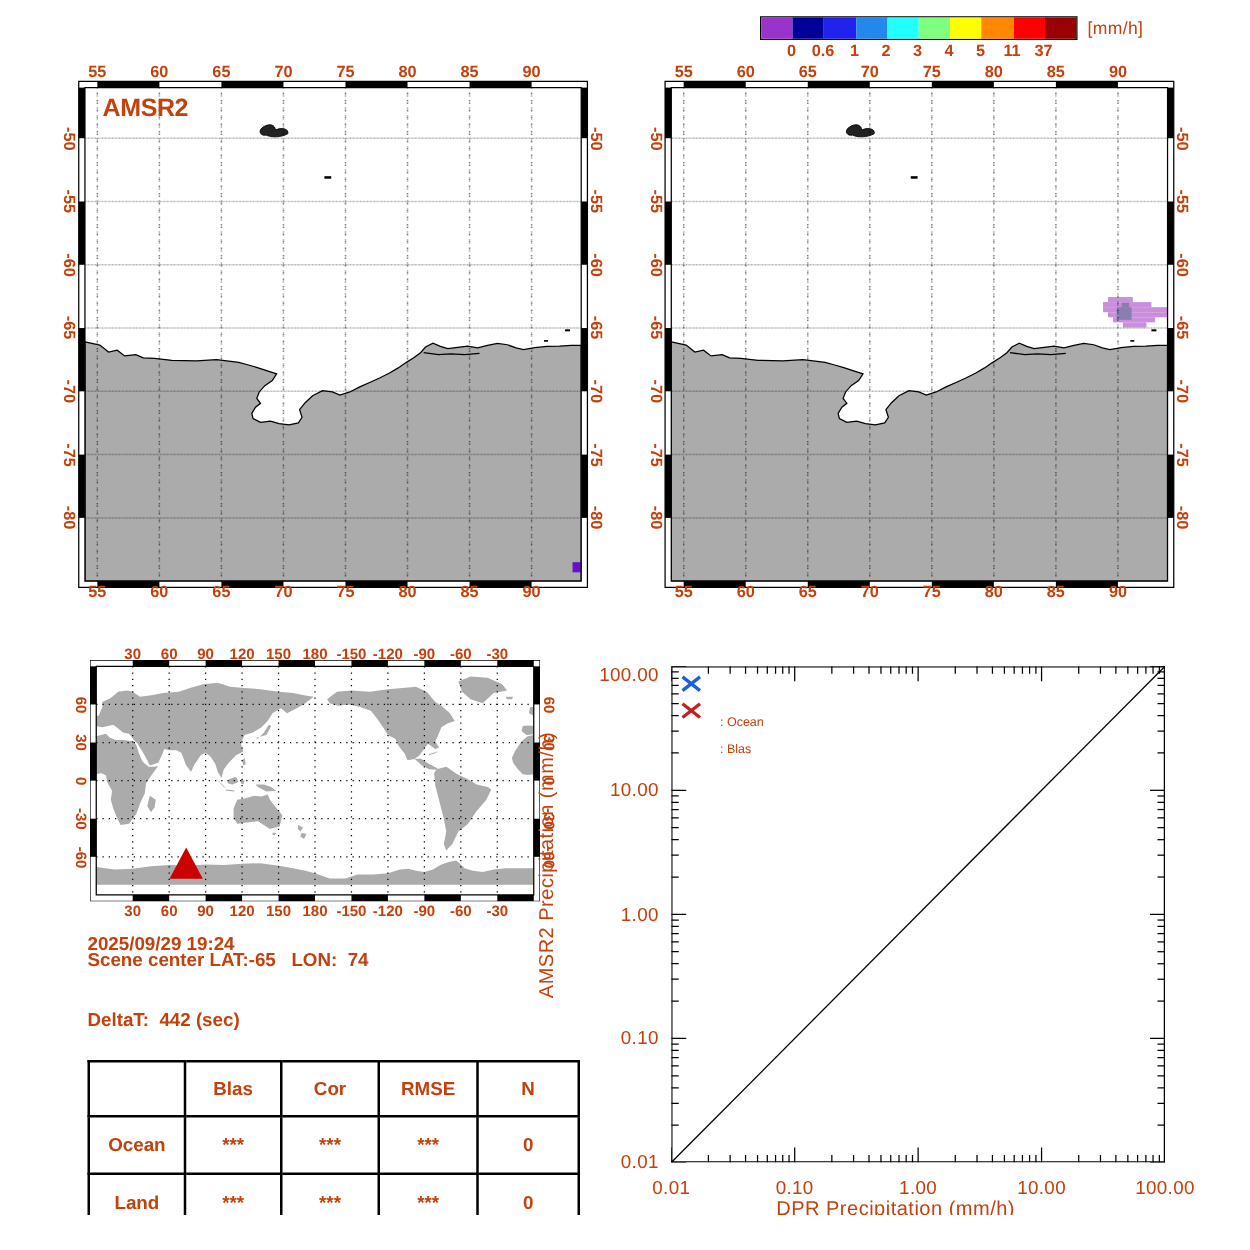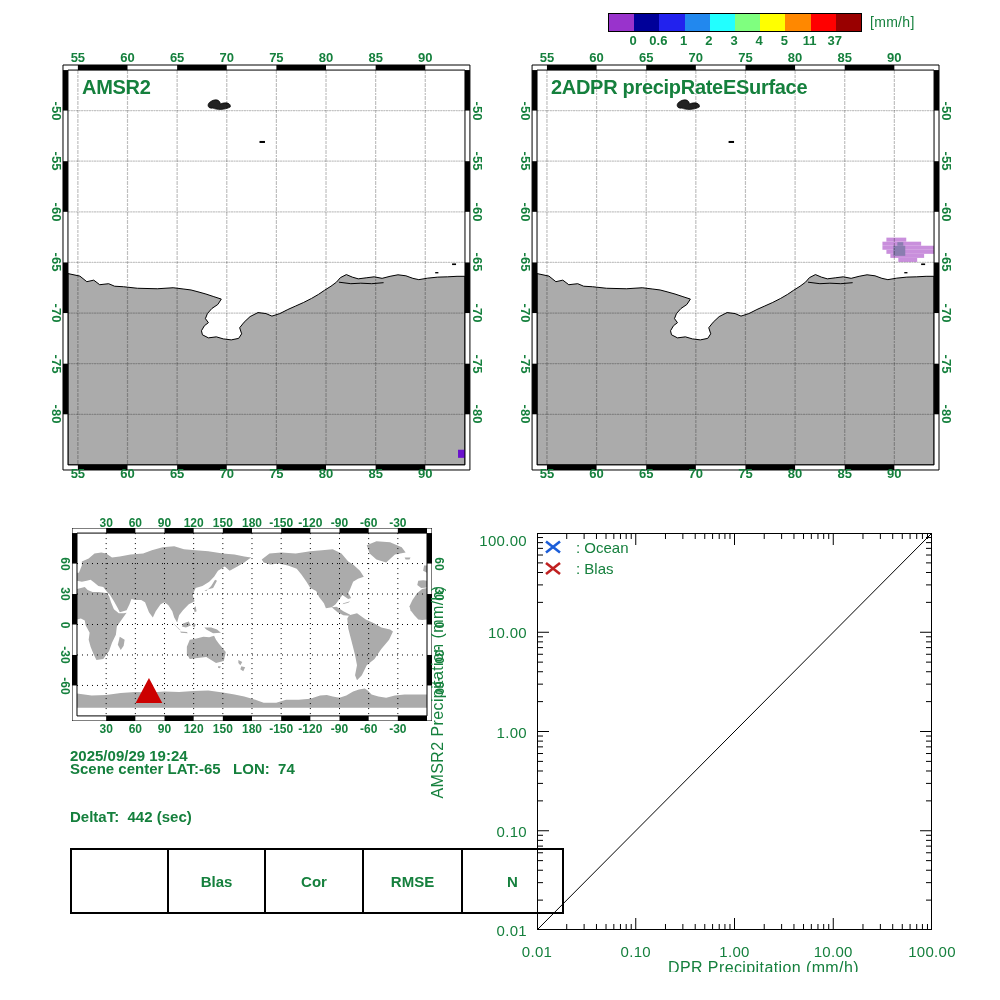--- a/index.html
+++ b/index.html
@@ -1,33 +1,33 @@
 <!DOCTYPE html>
 <html><head>
 <meta charset="utf-8">
 <style>
   html,body{margin:0;padding:0;background:#fff;}
   #root{position:relative;width:1000px;height:972px;background:#fff;overflow:hidden;
-        font-family:"Liberation Sans",sans-serif;color:#15803d;}
+        font-family:"Liberation Sans",sans-serif;color:#c2410c;}
   svg{position:absolute;}
   .tick{position:absolute;transform:translate(-50%,-50%);font-size:13px;font-weight:bold;white-space:nowrap;}
   .rot90{transform:translate(-50%,-50%) rotate(90deg);}
   .wtick{font-size:12px;}
   .map-title{position:absolute;font-size:20px;font-weight:bold;letter-spacing:-0.3px;white-space:nowrap;}
   .info{position:absolute;font-size:15px;font-weight:bold;white-space:pre;}
-  .leg{position:absolute;font-size:15px;white-space:pre;}
+  .leg{position:absolute;font-size:10px;white-space:pre;margin-top:34px;}
   .sticklbl{position:absolute;transform:translate(-50%,-50%);font-size:15px;letter-spacing:.3px;white-space:nowrap;}
   .ylab{position:absolute;width:82px;text-align:right;transform:translateY(-50%);font-size:15px;letter-spacing:.3px;}
   #cbar{position:absolute;left:608px;top:13px;width:252px;height:17px;display:flex;border:1px solid #000;}
   #cbar .seg{flex:1 1 auto;}
   #cbar-unit{position:absolute;left:870px;top:14px;font-size:14px;letter-spacing:.3px;}
   .cbl{position:absolute;transform:translate(-50%,0);font-size:13px;font-weight:bold;top:33px;}
   #stats{position:absolute;left:70px;top:848px;border-collapse:collapse;font-size:15px;font-weight:bold;text-align:center;}
-  #stats td,#stats th{border:2px solid #000;padding:12px;font-size:15px;}
-  #xlabel{position:absolute;left:566px;top:959px;width:395px;text-align:center;font-size:16px;letter-spacing:.4px;}
+  #stats td,#stats th{border:2px solid #000;padding:2px;font-size:15px;}
+  #xlabel{position:absolute;left:519px;top:959px;width:395px;text-align:center;font-size:16px;letter-spacing:.4px;}
   #ylabel{position:absolute;left:438px;top:692px;transform:translate(-50%,-50%) rotate(-90deg);
           font-size:16px;letter-spacing:.4px;white-space:nowrap;}
 </style>
 </head>
 <body>
 
 <div id="root">
 
   <div id="cbar">
       <div class="seg" style="background: rgb(153, 51, 204);"></div>
@@ -118,21 +118,20 @@
           <rect x="90.4" y="64.55" width="1.8999999999999915" height="0.4000000000000057" fill="#C98FDC"></rect>
           <rect x="89.9" y="63.35" width="1.1999999999999886" height="0.9999999999999929" fill="#8A7DB0"></rect>
           <rect x="90.3" y="63" width="0.6000000000000085" height="0.3500000000000014" fill="#8A7DB0"></rect>
         </g>
       <use href="#mapgrid"></use>
       <use href="#mapframe"></use>
     </g>
   </svg>
 
   <div class="map-title" style="left:82px;top:76px">AMSR2</div>
-  <div class="map-title" style="left:551px;top:76px">2ADPR precipRateESurface</div>
 
   <svg id="world-svg" style="left:72px;top:528px" width="360" height="193" viewBox="-5.14 -95 370.28 190" preserveAspectRatio="none">
     <defs>
         <clipPath id="wclip">
           <rect x="0" y="-90" width="360" height="180"></rect>
         </clipPath>
       </defs>
     <rect x="0" y="-90" width="360" height="180" fill="#fff"></rect>
     <g clip-path="url(#wclip)" fill="#ABABAB" stroke="none">
       <polygon points="0,-51 2,-51 5,-58 5,-62 12,-65 18,-70 25,-71 30,-70 36,-66 44,-67 55,-69 68,-70 77,-73 88,-76 100,-77 110,-74 122,-73 135,-72 150,-70 162,-69 172,-67 179,-66 172,-61 165,-57 157,-53 152,-57 145,-53 141,-47 136,-42 129,-38 122,-36 119,-29 121,-23 115,-20 109,-14 105,-9 103,-2 100,-7 98,-13 94,-19 90,-22 86,-20 81,-13 78,-7 74,-12 70,-22 66,-24 60,-24 56,-25 54,-20 51,-14 44,-12 42,-16 38,-23 34,-29 31,-32 27,-37 22,-38 18,-41 14,-44 10,-43 5,-42 0,-43"></polygon>
@@ -213,20 +212,34 @@
       <thead>
         <tr>
           <th style="width:71px;height:38px"></th>
           <th style="width:71px;height:38px">Blas</th>
           <th style="width:72px;height:38px">Cor</th>
           <th style="width:73px;height:38px">RMSE</th>
           <th style="width:75px;height:38px">N</th>
         </tr>
       </thead>
       <tbody>
+        <tr>
+          <td style="height:40px">Ocean</td>
+          <td>***</td>
+          <td>***</td>
+          <td>***</td>
+          <td>0</td>
+        </tr>
+        <tr>
+          <td style="height:40px">Land</td>
+          <td>***</td>
+          <td>***</td>
+          <td>***</td>
+          <td>0</td>
+        </tr>
       </tbody>
     </table>
 
   <svg id="scatter-svg" style="left:537px;top:533px" width="395" height="397" viewBox="0 0 395 397">
       <rect x="0.5" y="0.5" width="394" height="396" fill="none" stroke="#000" stroke-width="1"></rect>
       <line x1="0" y1="397" x2="395" y2="0" stroke="#000" stroke-width="1"></line>
       <line x1="0" y1="397" x2="0" y2="385" stroke="#000" stroke-width="1"></line>
       <line x1="0" y1="0" x2="0" y2="12" stroke="#000" stroke-width="1"></line>
       <line x1="0" y1="397" x2="12" y2="397" stroke="#000" stroke-width="1"></line>
       <line x1="395" y1="397" x2="383" y2="397" stroke="#000" stroke-width="1"></line>

